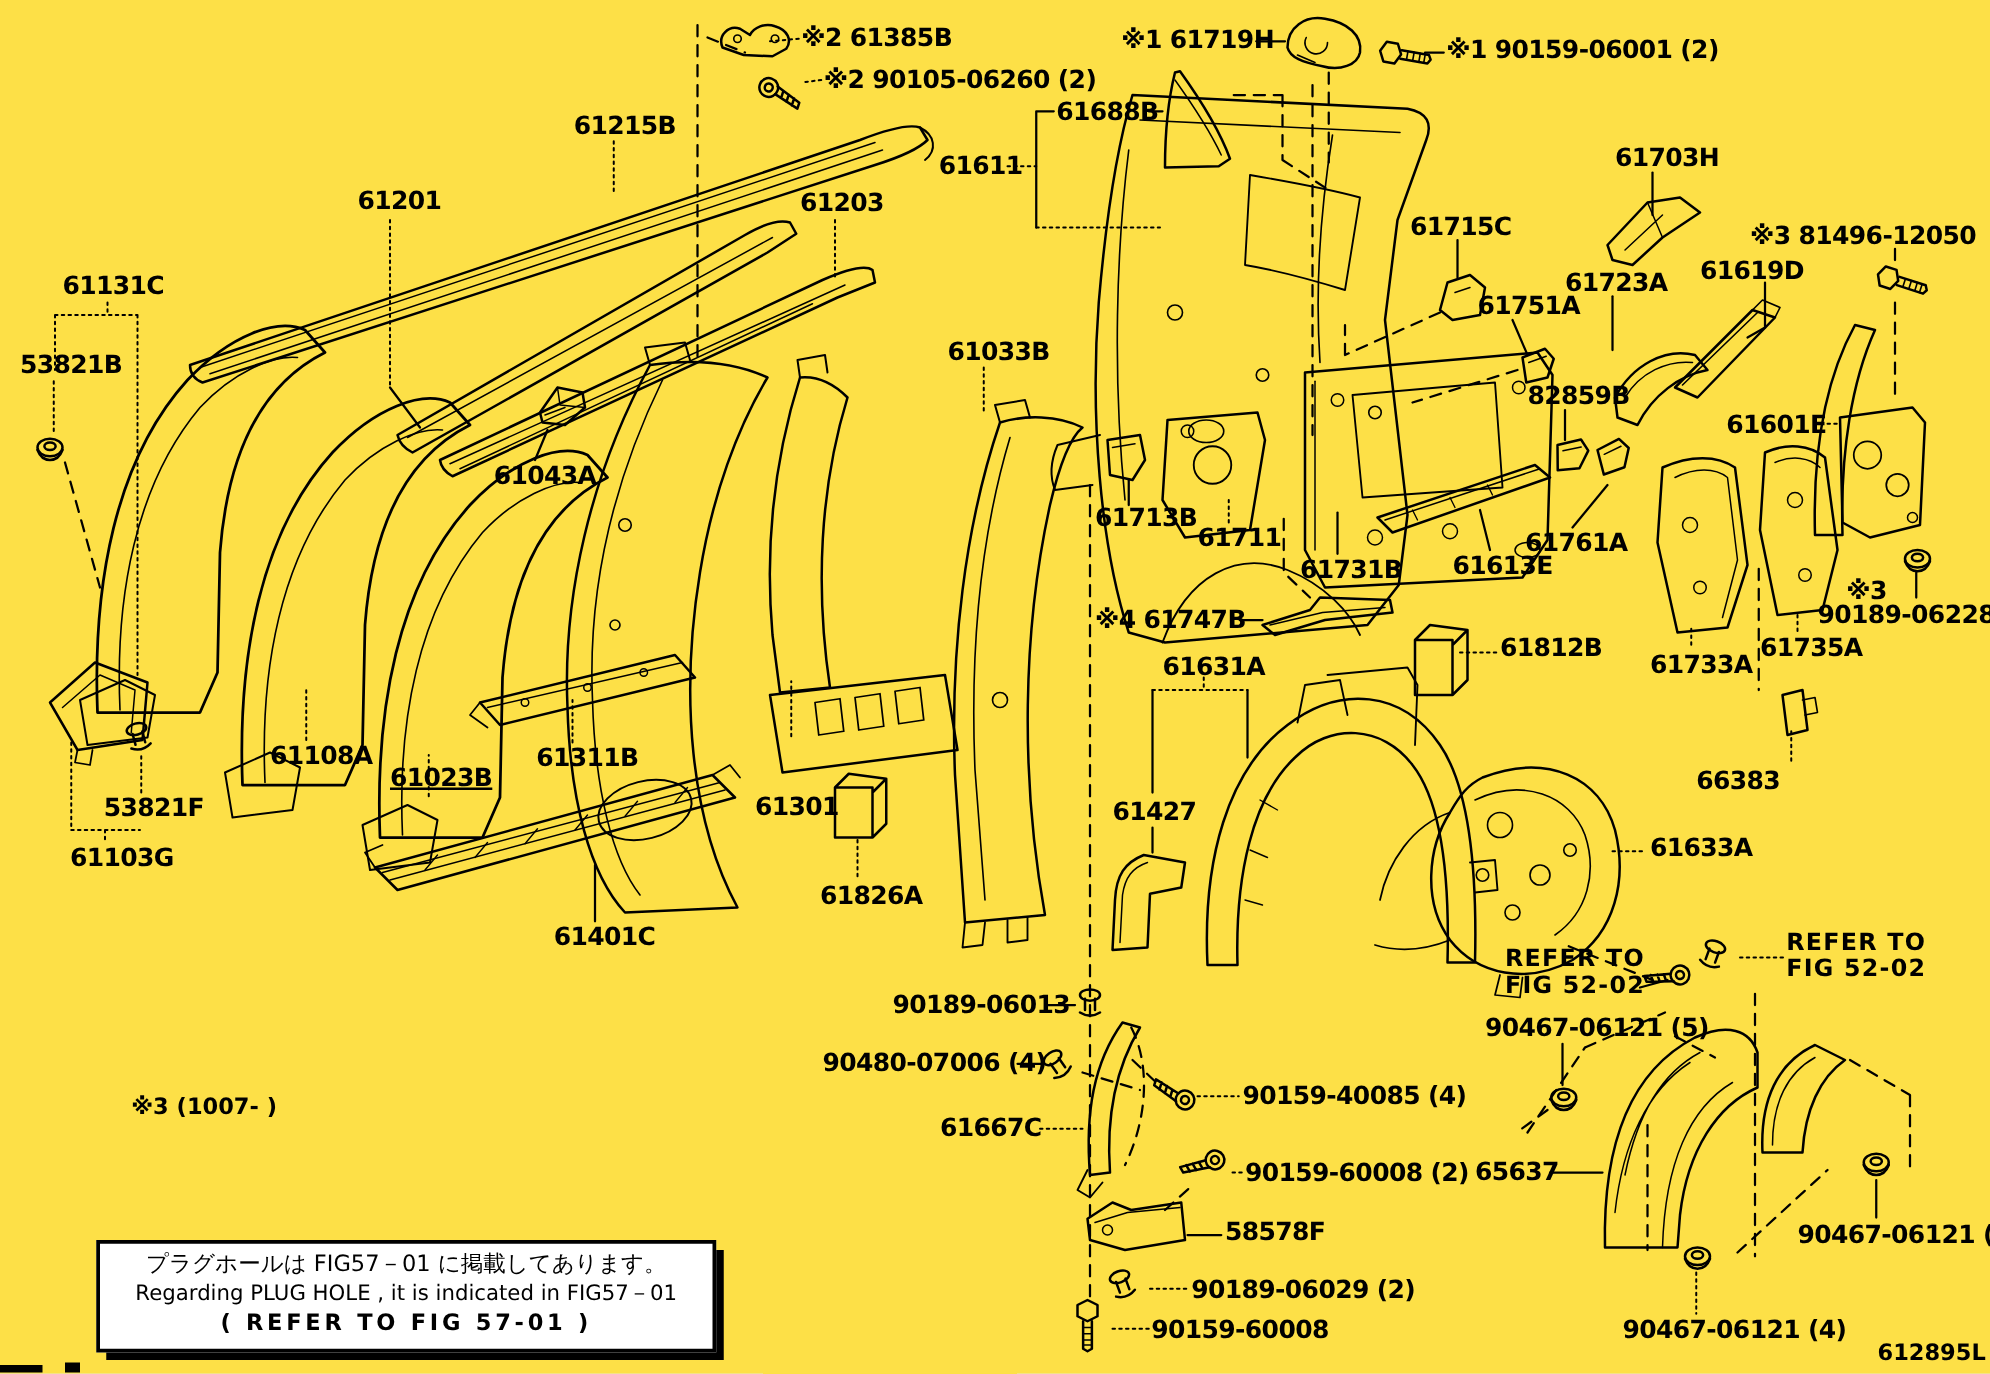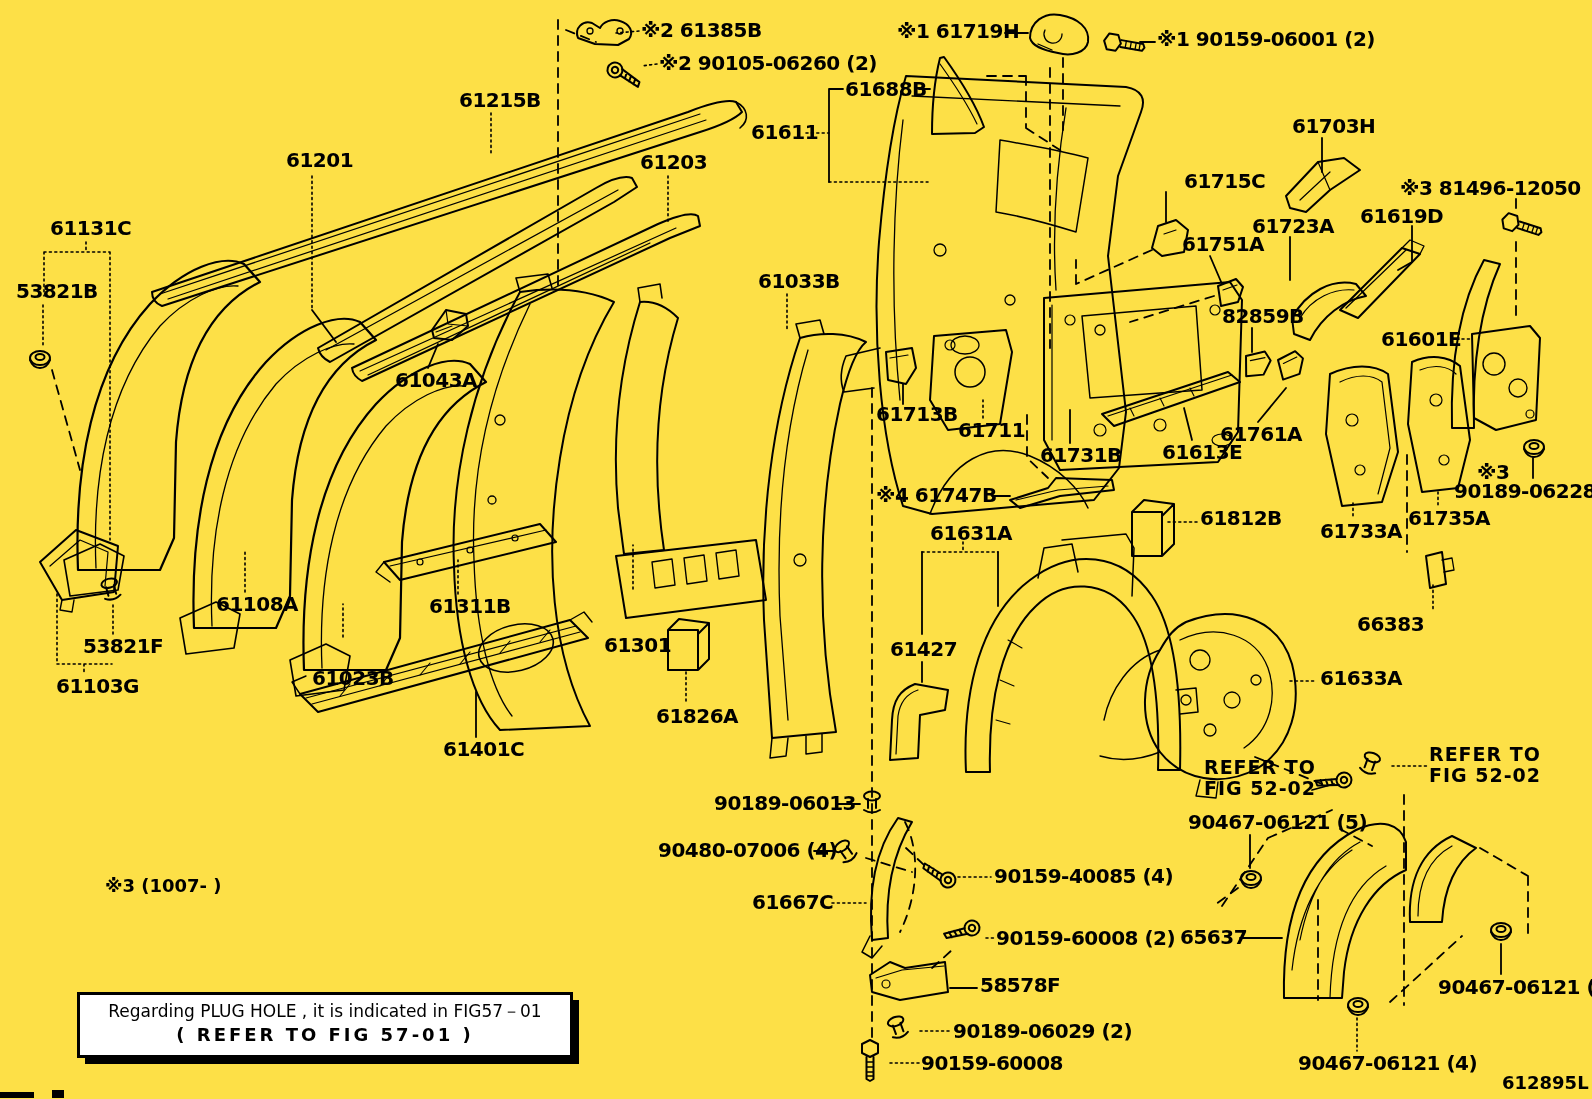--- a/index.html
+++ b/index.html
@@ -332,21 +332,21 @@
       <div class="part-label" style="left: 659px; top: 53px;">※2 90105-06260 (2)</div>
       <div class="part-label" style="left: 459px; top: 90px;">61215B</div>
       <div class="part-label" style="left: 286px; top: 150px;">61201</div>
       <div class="part-label" style="left: 640px; top: 152px;">61203</div>
       <div class="part-label" style="left: 751px; top: 122px;">61611</div>
       <div class="part-label" style="left: 845px; top: 79px;">61688B</div>
       <div class="part-label" style="left: 897px; top: 21px;">※1 61719H</div>
       <div class="part-label" style="left: 1157px; top: 29px;">※1 90159-06001 (2)</div>
       <div class="part-label" style="left: 1292px; top: 116px;">61703H</div>
       <div class="part-label" style="left: 1400px; top: 178px;">※3 81496-12050</div>
-      <div class="part-label" style="left: 1184px; top: 171px;">61715C</div>
+      <div class="part-label" style="left: 1128px; top: 171px;">61715C</div>
       <div class="part-label" style="left: 50px; top: 218px;">61131C</div>
       <div class="part-label" style="left: 1182px; top: 234px;">61751A</div>
       <div class="part-label" style="left: 1252px; top: 216px;">61723A</div>
       <div class="part-label" style="left: 1360px; top: 206px;">61619D</div>
       <div class="part-label" style="left: 16px; top: 281px;">53821B</div>
       <div class="part-label" style="left: 758px; top: 271px;">61033B</div>
       <div class="part-label" style="left: 1222px; top: 306px;">82859B</div>
       <div class="part-label" style="left: 1381px; top: 329px;">61601E</div>
       <div class="part-label" style="left: 395px; top: 370px;">61043A</div>
       <div class="part-label" style="left: 876px; top: 404px;">61713B</div>
@@ -358,21 +358,21 @@
       <div class="part-label" style="left: 1454px; top: 481px;">90189-06228</div>
       <div class="part-label" style="left: 876px; top: 485px;">※4 61747B</div>
       <div class="part-label" style="left: 1200px; top: 508px;">61812B</div>
       <div class="part-label" style="left: 930px; top: 523px;">61631A</div>
       <div class="part-label" style="left: 1320px; top: 521px;">61733A</div>
       <div class="part-label" style="left: 1408px; top: 508px;">61735A</div>
       <div class="part-label" style="left: 216px; top: 594px;">61108A</div>
       <div class="part-label" style="left: 429px; top: 596px;">61311B</div>
       <div class="part-label" style="left: 604px; top: 591px; margin-top: 44px;">61301</div>
       <div class="part-label" style="left: 1357px; top: 614px;">66383</div>
-      <div class="part-label" style="left: 312px; top: 668px;">61023B</div>
+      <div class="part-label" style="left: 312px; top: 612px; text-decoration: underline;">61023B</div>
       <div class="part-label" style="left: 83px; top: 636px;">53821F</div>
       <div class="part-label" style="left: 890px; top: 639px;">61427</div>
       <div class="part-label" style="left: 56px; top: 676px;">61103G</div>
       <div class="part-label" style="left: 1320px; top: 668px;">61633A</div>
       <div class="part-label" style="left: 656px; top: 706px;">61826A</div>
       <div class="part-label" style="left: 443px; top: 739px;">61401C</div>
       <div class="part-label" style="left: 1204px; top: 757px; font-size: 19px; letter-spacing: 1px;">
         <div>REFER TO</div>
         <div>FIG 52-02</div>
       </div>
@@ -392,20 +392,21 @@
       <div class="part-label" style="left: 953px; top: 1021px;">90189-06029 (2)</div>
       <div class="part-label" style="left: 921px; top: 1053px;">90159-60008</div>
       <div class="part-label" style="left: 1298px; top: 1053px;">90467-06121 (4)</div>
     </div>
 
   <div id="legend">
       <div class="legend-line">※3 (1007-        )</div>
     </div>
 
   <div class="info-box">
+    <div class="jp">プラグホールは FIG57－01 に掲載してあります。</div>
     <div class="en">Regarding  PLUG  HOLE , it  is  indicated  in  FIG57－01</div>
     <div class="ref">(   REFER  TO  FIG  57-01 )</div>
   </div>
 
   <div class="drawing-code">612895L</div>
 
   <div class="corner-mark" style="left:0;top:1092px;width:34px;height:6px;"></div>
   <div class="corner-mark" style="left:52px;top:1090px;width:12px;height:8px;"></div>
 </div>
 

